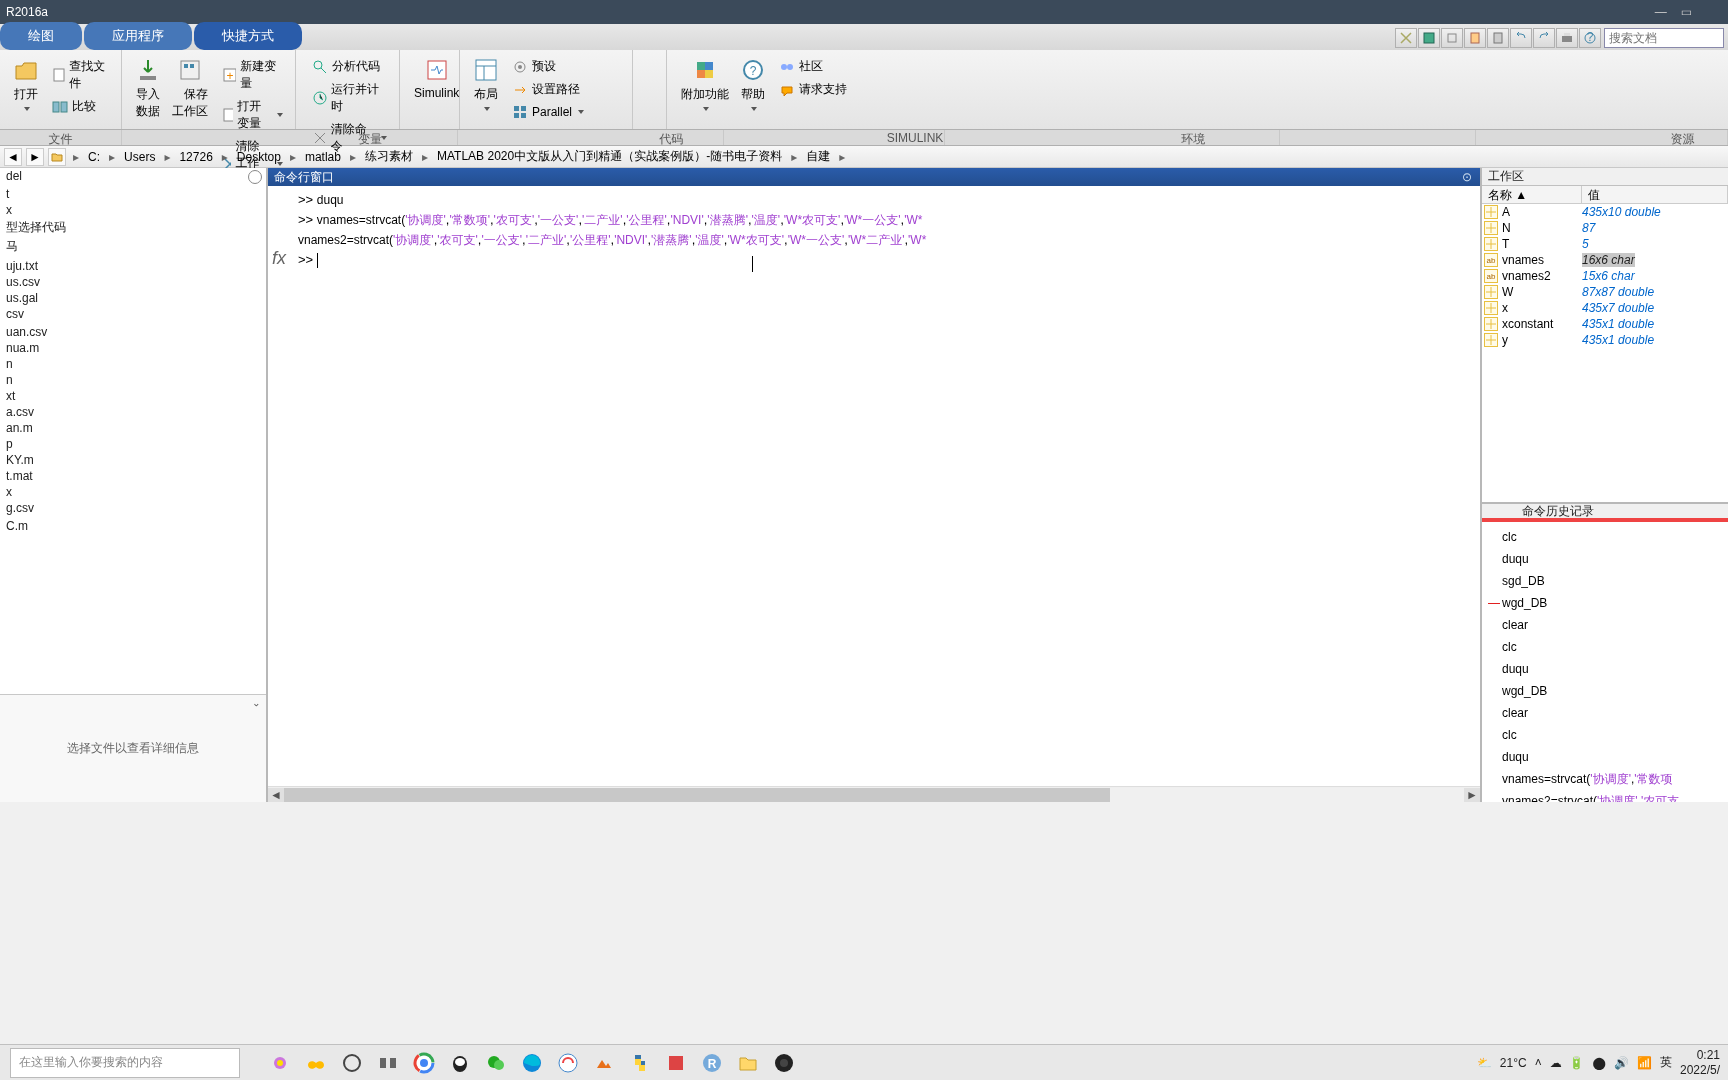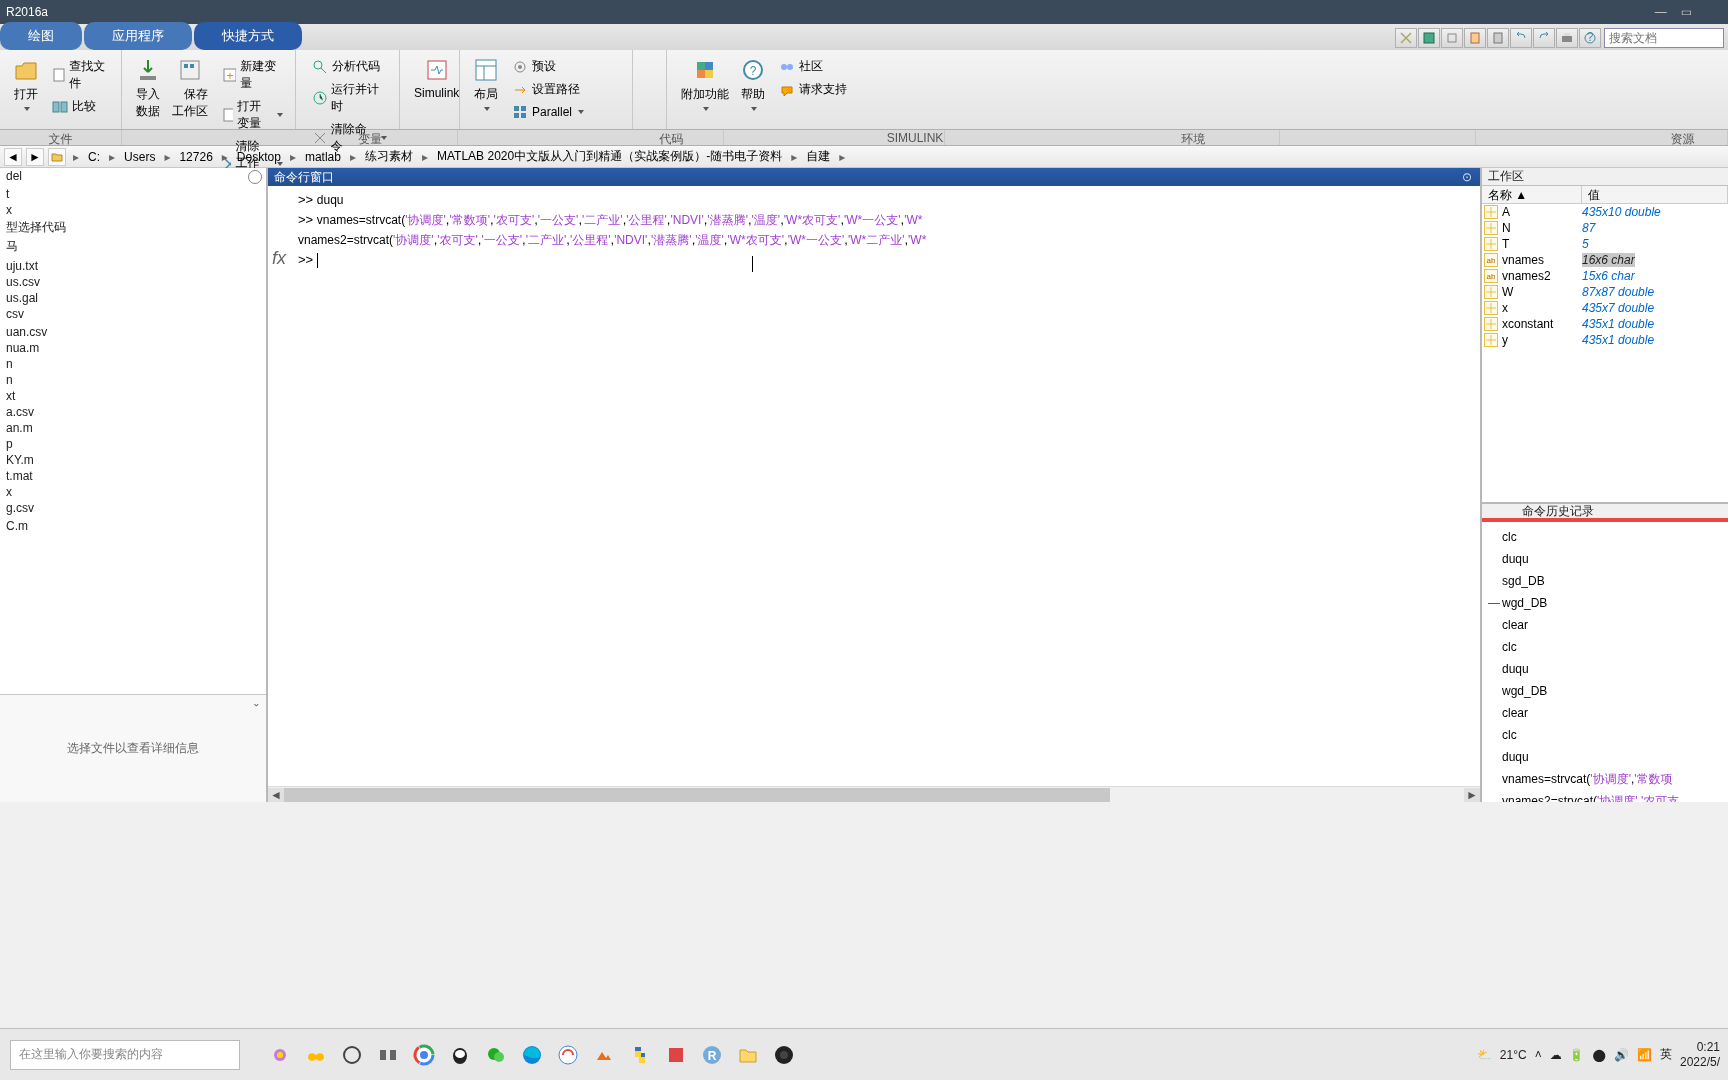--- a/index.html
+++ b/index.html
@@ -73,21 +73,21 @@
 .wksp-row .wval { color: #0066cc; font-style: italic; }
 .wksp-row.sel .wval { background: #c8c8c8; color:#222; }
 .histpane { height: 300px; border-top: 2px solid #b8b8b8; display:flex; flex-direction:column;}
 .histpane .hbody { flex:1; overflow:hidden; padding:4px; font-family:Consolas, monospace; font-size:12px; line-height:22px;}
 .histpane .hbody .hline { white-space:nowrap; padding-left:16px;}
 .histpane .hbody .hline.marked { color:#000; position:relative;}
 .histpane .hbody .hline.marked::before { content:"—"; position:absolute; left:2px; color:#d00;}
 .histpane .hbody .hstr { color:#a040d0;}
 
 
-.taskbar { position: absolute; bottom: 0; left: 0; right: 0; height: 52px; background: #e8e8e8; display: flex; align-items: center; border-top: 1px solid #c0c0c0; }
+.taskbar { position: absolute; bottom: 0; left: 0; right: 0; height: 36px; background: #e8e8e8; display: flex; align-items: center; border-top: 1px solid #c0c0c0; }
 .searchbox { width: 230px; height: 30px; background: #fff; border: 1px solid #bbb; margin-left: 10px; display:flex; align-items:center; padding:0 8px; color:#888;}
 .taskicons { display:flex; align-items:center; gap: 8px; margin-left: 26px;}
 .taskicons .ticon { width:28px; height:28px; display:flex; align-items:center; justify-content:center; cursor:pointer;}
 .tray { margin-left:auto; display:flex; align-items:center; gap:8px; padding-right:8px; font-size:11px; color:#222;}
 .tray .tcol { text-align:right; line-height:1.2;}
 
 svg { display:block; }
 .dropdown-caret { display:inline-block; border-left:3px solid transparent; border-right:3px solid transparent; border-top:4px solid #555; margin-left:2px; vertical-align:middle;}
 </style>
 </head>

